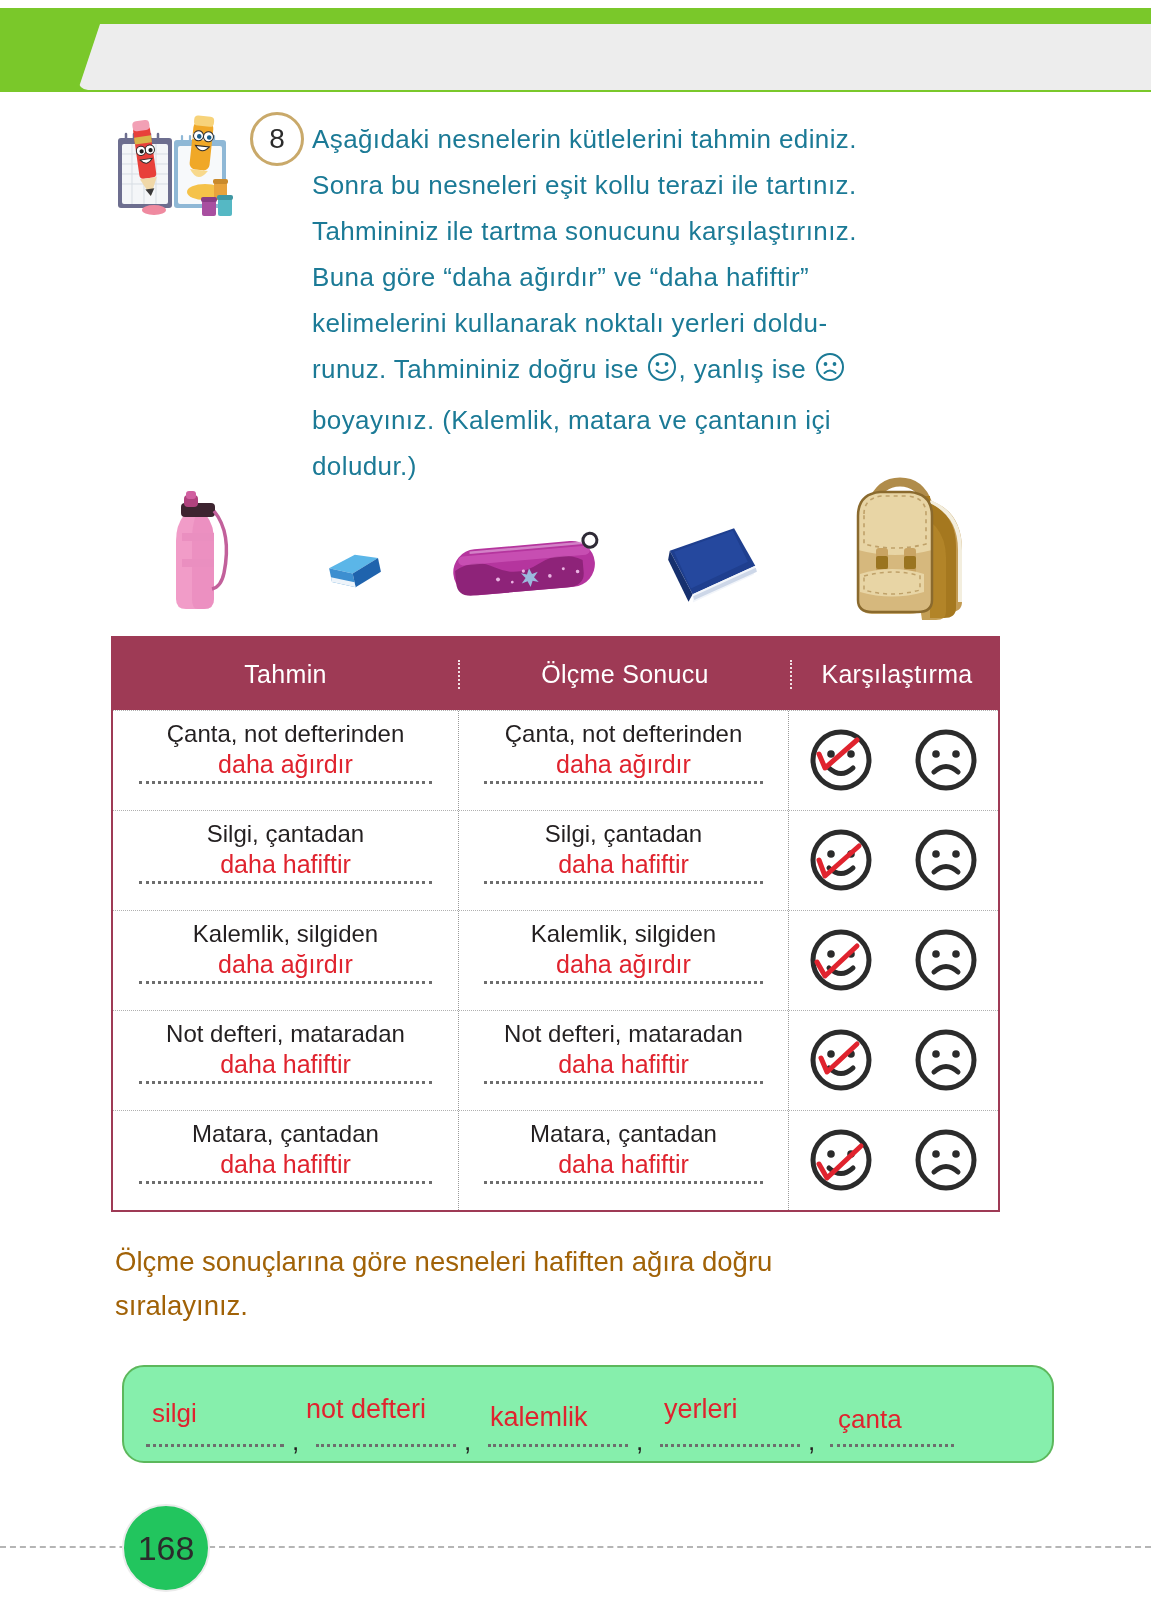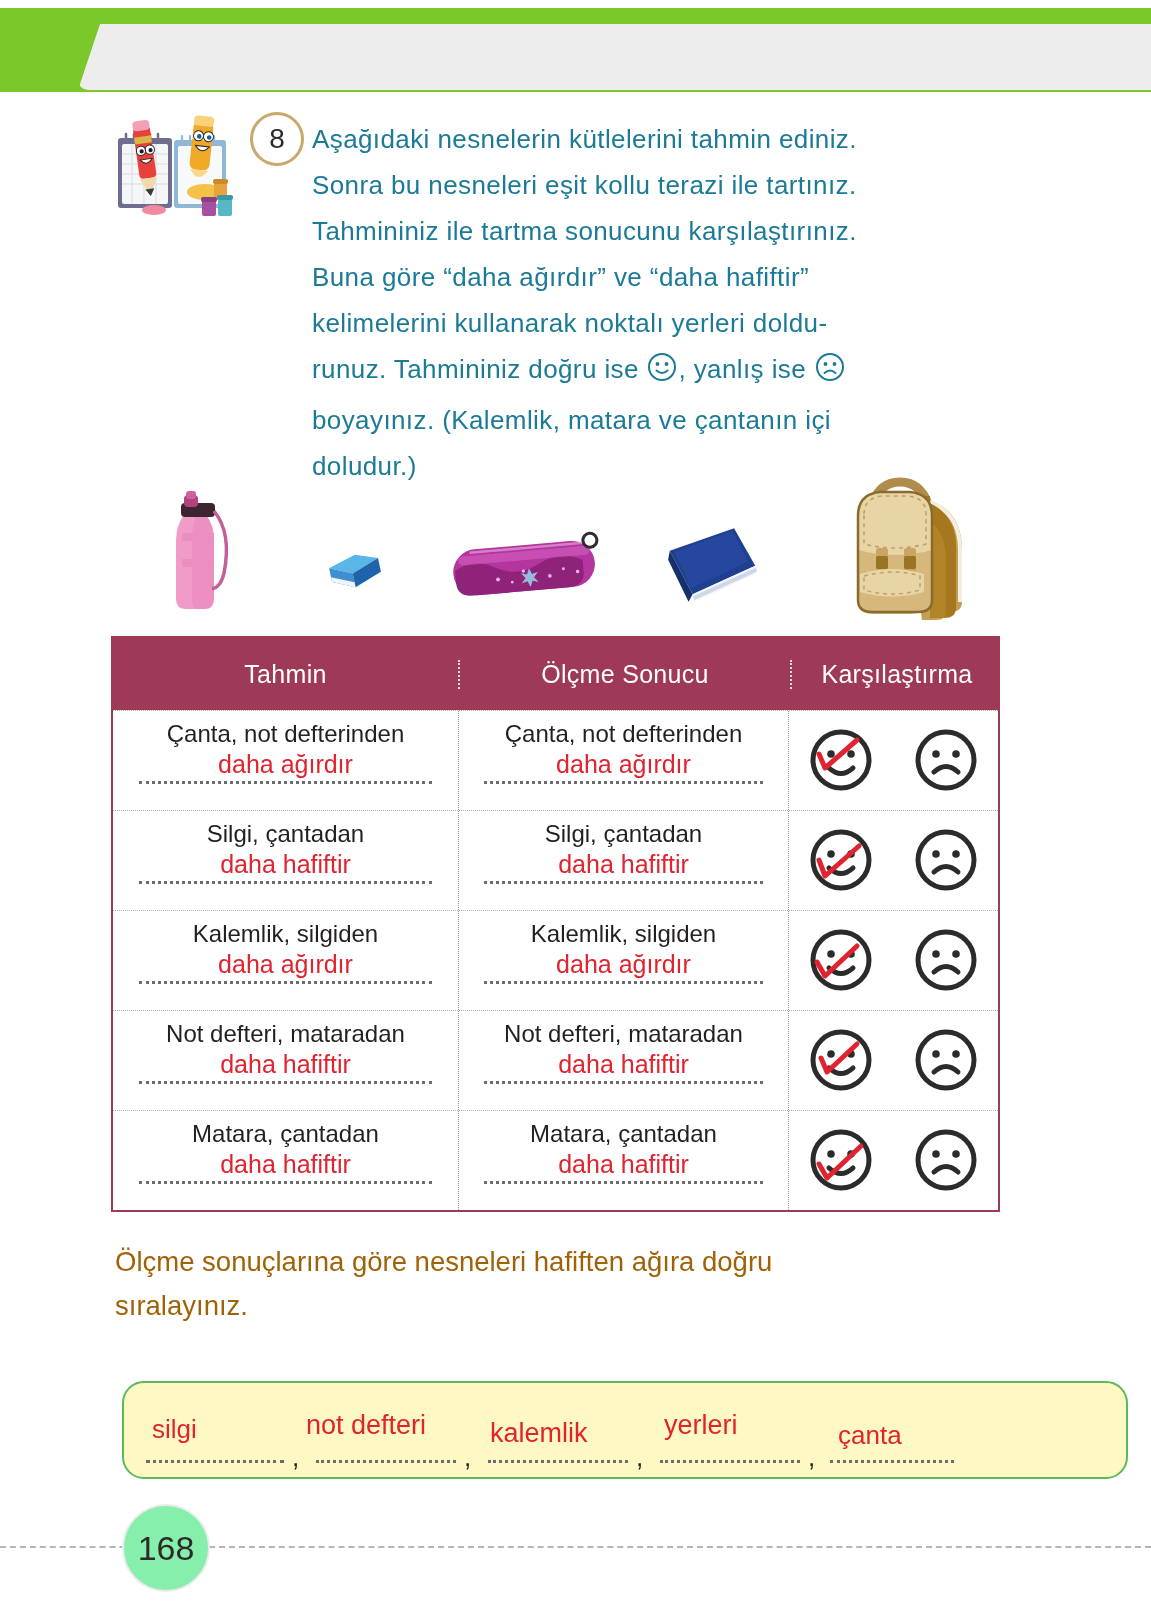--- a/index.html
+++ b/index.html
@@ -97,25 +97,24 @@
 
   
   .closing{
     position:absolute;left:115px;top:1240px;width:880px;
     color:#a16207;font-size:27.5px;line-height:44px;
     font-family:"Liberation Sans", sans-serif;
   }
 
   
   .answerbox{
-    position:absolute;left:122px;top:1365px;width:1006px;height:98px;
+    position:absolute;left:122px;top:1365px;width:932px;height:98px;
     border:2.5px solid #5cb85c;border-radius:22px;
-    background:#fef9c3;
+    background:#86efac;
     box-sizing:border-box;
-    margin-top:16px;
   }
   .blank-row{
     position:absolute;left:0;top:0;width:100%;height:100%;
   }
   .blank{
     position:absolute;bottom:14px;
     border-bottom:3.5px dotted #6d6d6d;height:0;
   }
   .comma{
     position:absolute;bottom:4px;font-size:26px;color:#231f20;
@@ -128,21 +127,21 @@
   }
 
   
   .foot-dash{
     position:absolute;left:0;top:1546px;width:1151px;height:0;
     border-top:2px dashed #b5b5b5;
   }
   .pagenum{
     position:absolute;left:122px;top:1504px;
     width:84px;height:84px;border-radius:50%;
-    background:#86efac;border:2px solid #ebebeb;
+    background:#22c55e;border:2px solid #ebebeb;
     display:flex;align-items:center;justify-content:center;
     font-size:34px;color:#2b2b2b;
     font-family:"Liberation Sans", sans-serif;
   }
 </style>
 </head>
 <body>
 
 <div class="header-bar">
   <div class="header-panel"></div>

